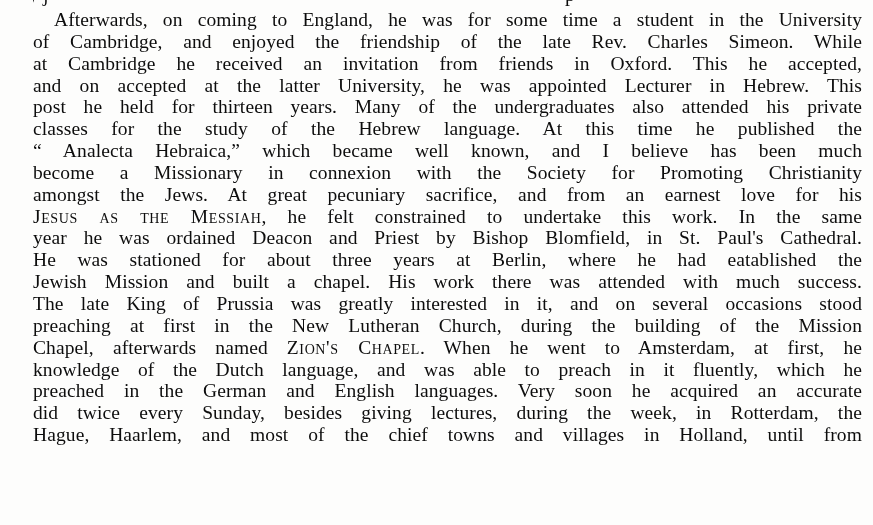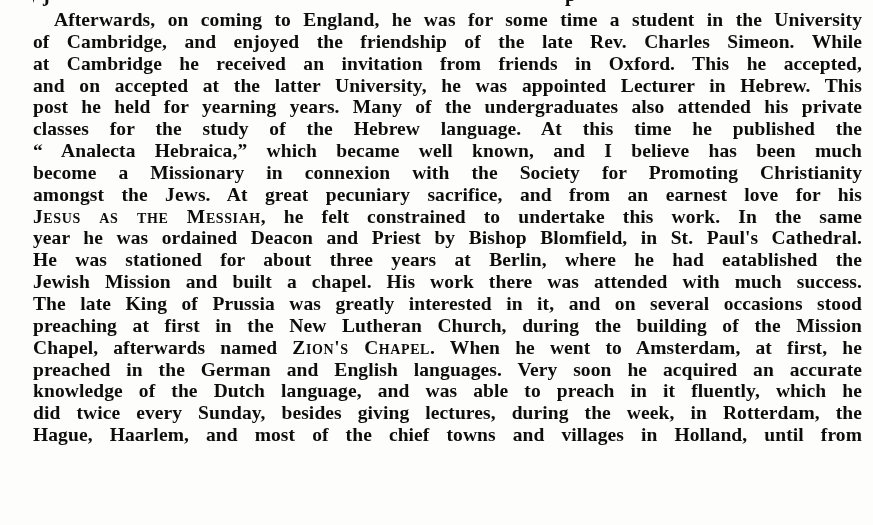--- a/index.html
+++ b/index.html
@@ -12,21 +12,21 @@
     overflow: hidden;
     background: var(--paper, #fdfdfc);
   }
   .page {
     position: relative;
     width: 832px;
     height: 525px;
     background: var(--paper, #fdfdfc);
     color: var(--ink, #0d0d0d);
     font-family: "Liberation Serif", "DejaVu Serif", serif;
-    font-weight: 700;
+    font-weight: 400;
   }
   
   .cutoff-strip {
     position: absolute;
     left: 33px;
     top: 0;
     width: 829px;
     height: 9px;
     overflow: hidden;
   }
@@ -66,30 +66,30 @@
 <div class="page">
   <div class="cutoff-strip">
       <span style="left: -5px;">y j</span>
       <span style="left: 532px;">p</span>
     </div>
   <div class="text-block">
       <div class="line indent"><span>Afterwards, on coming to England, he was for some time a student in the University</span></div>
       <div class="line"><span>of Cambridge, and enjoyed the friendship of the late Rev. Charles Simeon.  While</span></div>
       <div class="line"><span>at Cambridge he received an invitation from friends in Oxford.  This he accepted,</span></div>
       <div class="line"><span>and on accepted at the latter University, he was appointed Lecturer in Hebrew.  This</span></div>
-      <div class="line"><span>post he held for yearning years.  Many of the undergraduates also attended his private</span></div>
+      <div class="line"><span>post he held for thirteen years.  Many of the undergraduates also attended his private</span></div>
       <div class="line"><span>classes for the study of the Hebrew language.  At this time he published the</span></div>
       <div class="line"><span>“ Analecta Hebraica,” which became well known, and I believe has been much</span></div>
       <div class="line"><span>become a Missionary in connexion with the Society for Promoting Christianity</span></div>
       <div class="line"><span>amongst the Jews.  At great pecuniary sacrifice, and from an earnest love for his</span></div>
       <div class="line"><span class="sc">Jesus as the Messiah</span><span>, he felt constrained to undertake this work.  In the same</span></div>
       <div class="line"><span>year he was ordained Deacon and Priest by Bishop Blomfield, in St. Paul's Cathedral.</span></div>
       <div class="line"><span>He was stationed for about three years at Berlin, where he had eatablished the</span></div>
       <div class="line"><span>Jewish Mission and built a chapel.  His work there was attended with much success.</span></div>
       <div class="line"><span>The late King of Prussia was greatly interested in it, and on several occasions stood</span></div>
       <div class="line"><span>preaching at first in the New Lutheran Church, during the building of the Mission</span></div>
       <div class="line"><span>Chapel, afterwards named </span><span class="sc">Zion's Chapel</span><span>.  When he went to Amsterdam, at first, he</span></div>
+      <div class="line"><span>knowledge of the Dutch language, and was able to preach in it fluently, which he</span></div>
       <div class="line"><span>preached in the German and English languages.  Very soon he acquired an accurate</span></div>
-      <div class="line"><span>knowledge of the Dutch language, and was able to preach in it fluently, which he</span></div>
       <div class="line"><span>did twice every Sunday, besides giving lectures, during the week, in Rotterdam, the</span></div>
       <div class="line"><span>Hague, Haarlem, and most of the chief towns and villages in Holland, until from</span></div>
     </div>
 </div>
 
 </body></html>

